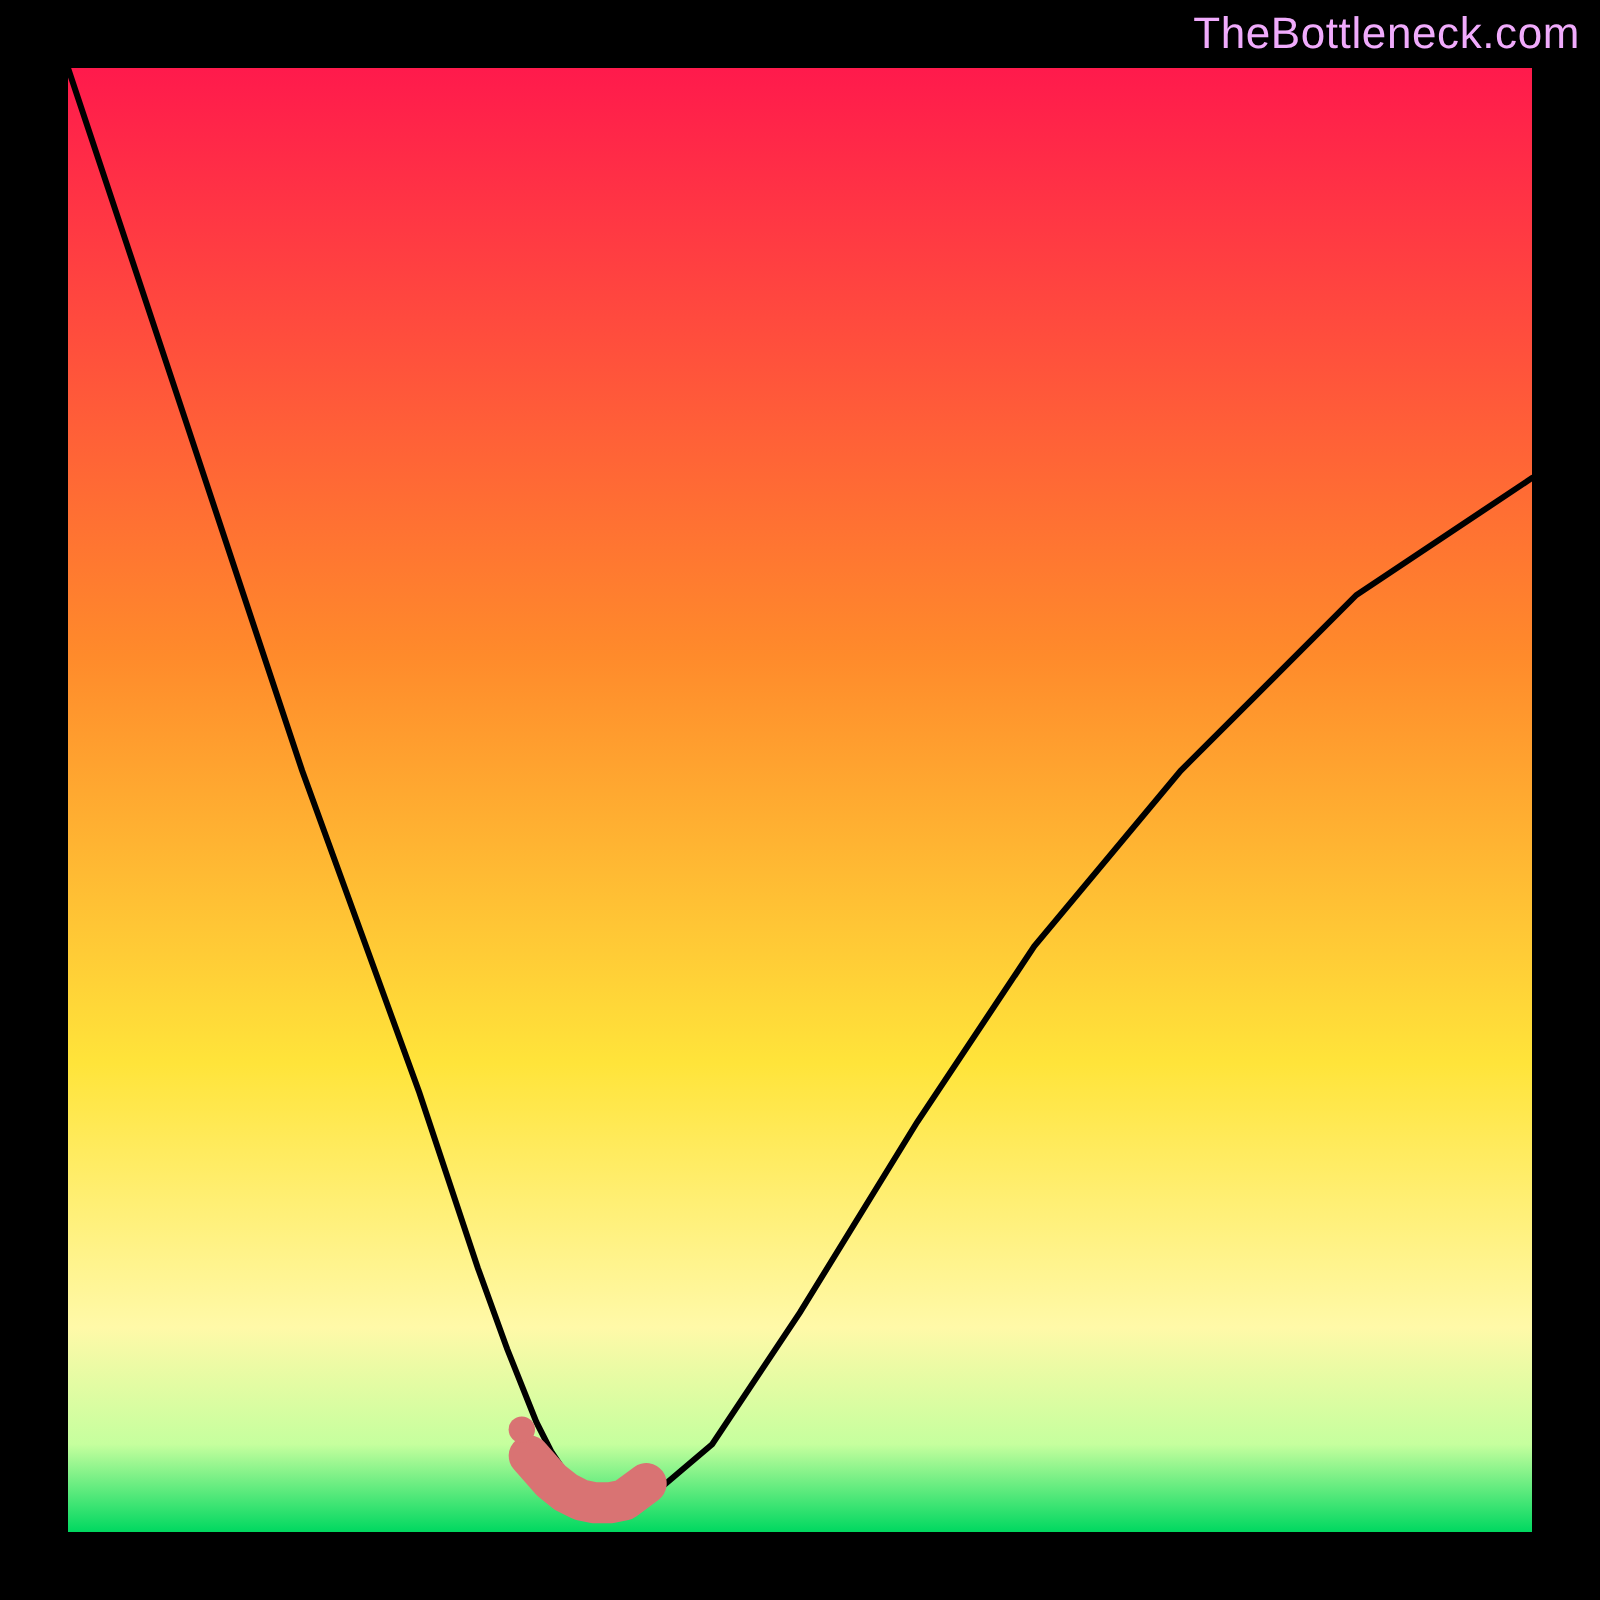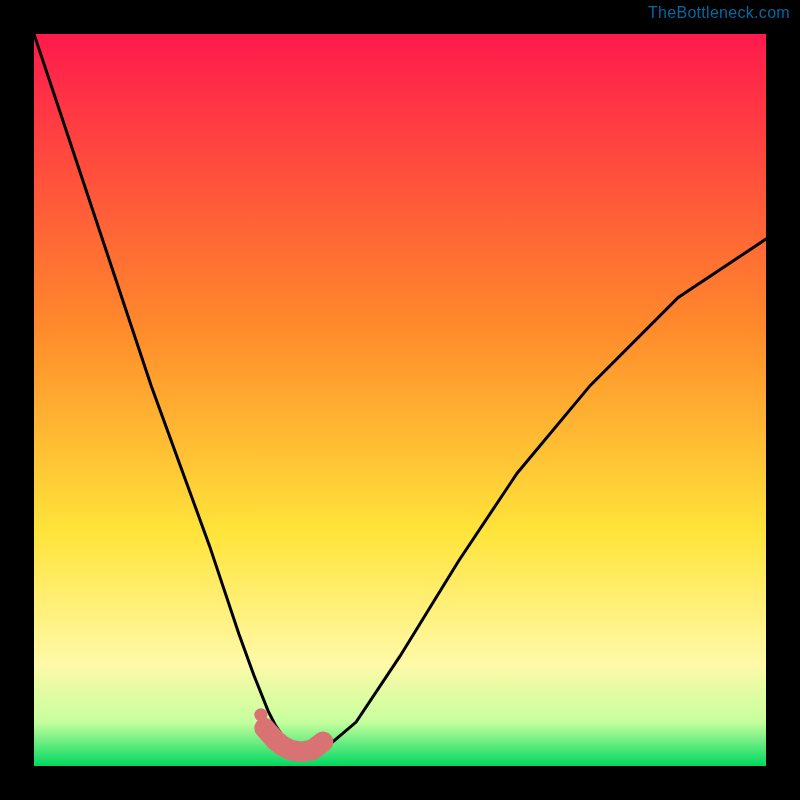--- a/index.html
+++ b/index.html
@@ -22,22 +22,22 @@
     left: 34px;
     top: 34px;
     width: 732px;
     height: 732px;
     overflow: hidden;
   }
   .watermark {
     position: absolute;
     top: 4px;
     right: 10px;
-    color: #0369a1;
-    font-size: 16px;
+    color: #f0abfc;
+    font-size: 22px;
     letter-spacing: 0.3px;
     font-weight: 500;
   }
   svg { display: block; }
 </style>
 </head>
 <body>
 
 <div class="frame">
 

